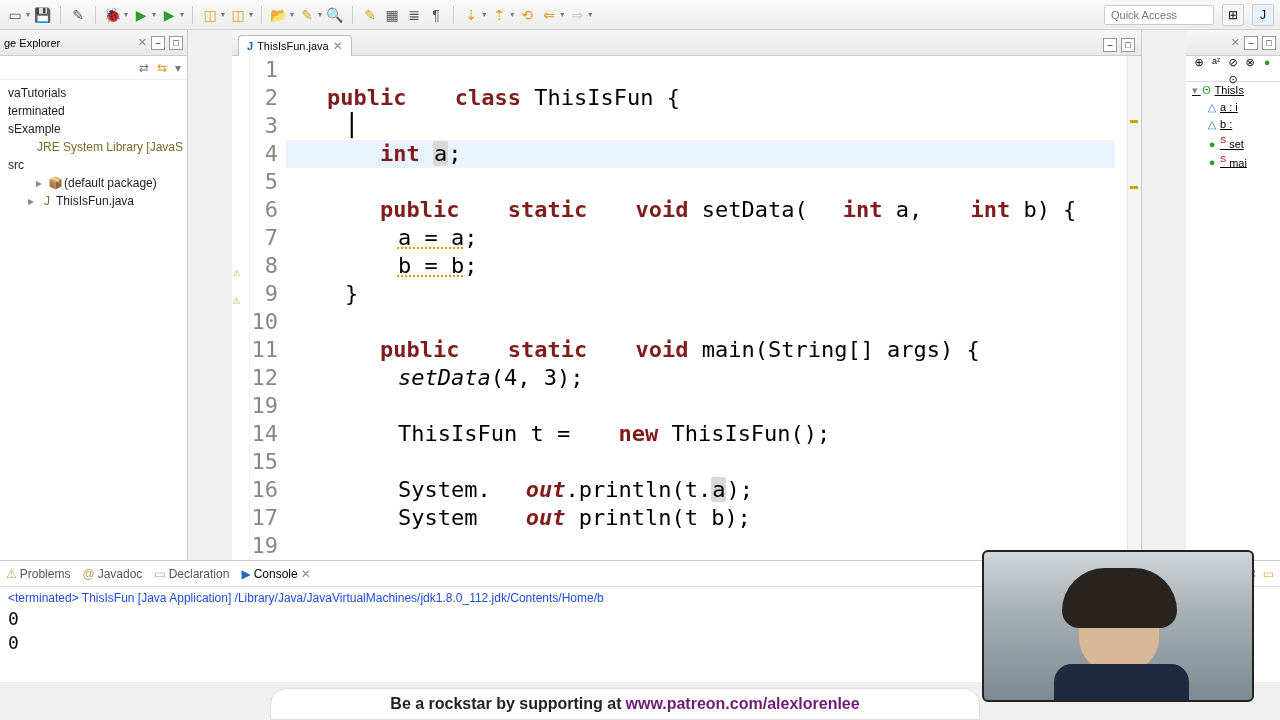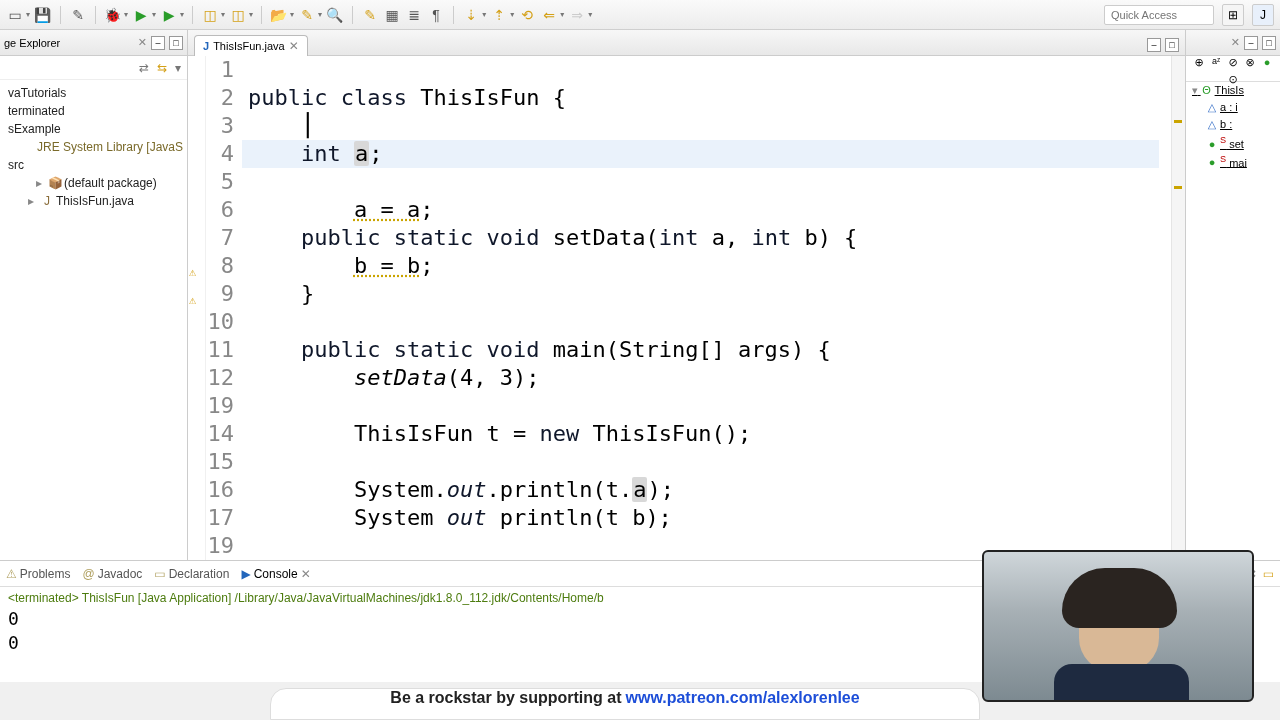--- a/index.html
+++ b/index.html
@@ -45,20 +45,21 @@
   border-radius: 2px;
 }
 .persp-icon {
   width: 22px; height: 22px; border: 1px solid #ccc; border-radius: 2px;
   display: inline-flex; align-items: center; justify-content: center;
   margin-left: 4px; background: #f5f5f5; font-size: 12px;
 }
 .content {
   display: flex;
   height: 530px;
+  gap: 44px;
 }
 .explorer {
   width: 188px;
   background: #fff;
   border-right: 1px solid #ccc;
   display: flex; flex-direction: column;
 }
 .pane-header {
   height: 26px;
   background: linear-gradient(#f7f7f7,#e8e8e8);
@@ -133,21 +134,21 @@
   width: 36px;
   color: #888;
   text-align: right;
   padding-right: 8px;
   background: #fff;
   user-select: none;
 }
 .gutter .ln { height: 28px; }
 .code-lines { flex: 1; padding-left: 6px; position: relative; }
 .code-lines .line { height: 28px; white-space: pre; }
-.kw { color: #0f172a; font-weight: normal; }
+.kw { color: #7f1d1d; font-weight: bold; margin-left: 35px; }
 .it { font-style: italic; }
 .hl-line {
   position: absolute;
   left: 0; right: 12px;
   height: 28px;
   background: #eaf2fb;
   z-index: 0;
 }
 .code-lines .line { position: relative; z-index: 1; }
 .occ { background: #d8d8d8; border-radius: 2px; padding: 0 1px; }
@@ -185,44 +186,44 @@
 .console-tabs {
   height: 26px;
   display: flex; align-items: center;
   padding: 0 6px; gap: 12px;
   border-bottom: 1px solid #ddd;
 }
 .ctab { font-size: 12px; color: #555; cursor: pointer; display: flex; align-items: center; gap: 3px; }
 .ctab.active { color: #000; }
 .console-actions { margin-left: auto; display: flex; gap: 6px; }
 .console-status {
-  font-size: 12px; color: #4d7c0f;
+  font-size: 12px; color: #1d4ed8;
   padding: 4px 8px 0 8px;
   white-space: nowrap;
   overflow: hidden;
 }
 .console-output {
   font-family: "Menlo","Monaco",monospace;
   font-size: 18px; line-height: 24px;
   padding: 2px 8px;
   color: #000;
 }
 .banner {
   position: absolute;
   left: 270px; bottom: 0;
   width: 710px; height: 32px;
   background: #fff;
   border: 1px solid #ddd;
   border-radius: 16px 16px 0 0;
-  display: flex; align-items: flex-start; justify-content: center;
+  display: flex; align-items: center; justify-content: center;
   font-size: 16px;
   font-weight: bold;
   color: #222;
 }
-.banner .red { color: #1d4ed8; }
+.banner .red { color: #701a75; }
 .webcam {
   position: absolute;
   right: 26px; bottom: 18px;
   width: 272px; height: 152px;
   background: linear-gradient(180deg,#cfd6da 0%, #a7b0b5 40%, #7d8a91 100%);
   border-radius: 6px;
   border: 2px solid #222;
   overflow: hidden;
 }
 .webcam::before {
@@ -358,22 +359,22 @@
           <div class="ln">17</div>
           <div class="ln">19</div>
         </div>
       <div class="code-lines" id="code-lines">
         <div class="hl-line" id="hl-line" style="top: 84px;"></div>
       <div class="line"></div>
           <div class="line"><span class="kw">public</span><span> </span><span class="kw">class</span><span> ThisIsFun {</span></div>
           <div class="line"><span>    </span><span style="color: rgb(0, 0, 0);">⎮</span></div>
           <div class="line"><span>    </span><span class="kw">int</span><span> </span><span class="occ">a</span><span>;</span></div>
           <div class="line"></div>
+          <div class="line"><span>    </span><span class="kw">public</span><span> </span><span class="kw">static</span><span> </span><span class="kw">void</span><span> setData(</span><span class="kw">int</span><span> a, </span><span class="kw">int</span><span> b) {</span></div>
           <div class="line"><span>        </span><span class="warn-uline">a = a</span><span>;</span></div>
-          <div class="line"><span>    </span><span class="kw">public</span><span> </span><span class="kw">static</span><span> </span><span class="kw">void</span><span> setData(</span><span class="kw">int</span><span> a, </span><span class="kw">int</span><span> b) {</span></div>
           <div class="line"><span>        </span><span class="warn-uline">b = b</span><span>;</span></div>
           <div class="line"><span>    }</span></div>
           <div class="line"></div>
           <div class="line"><span>    </span><span class="kw">public</span><span> </span><span class="kw">static</span><span> </span><span class="kw">void</span><span> main(String[] args) {</span></div>
           <div class="line"><span>        </span><span class="it">setData</span><span>(4, 3);</span></div>
           <div class="line"></div>
           <div class="line"><span>        ThisIsFun t = </span><span class="kw">new</span><span> ThisIsFun();</span></div>
           <div class="line"></div>
           <div class="line"><span>        System.</span><span class="kw it">out</span><span>.println(t.</span><span class="occ">a</span><span>);</span></div>
           <div class="line"><span>        System </span><span class="kw it">out</span><span> println(t b);</span></div>

